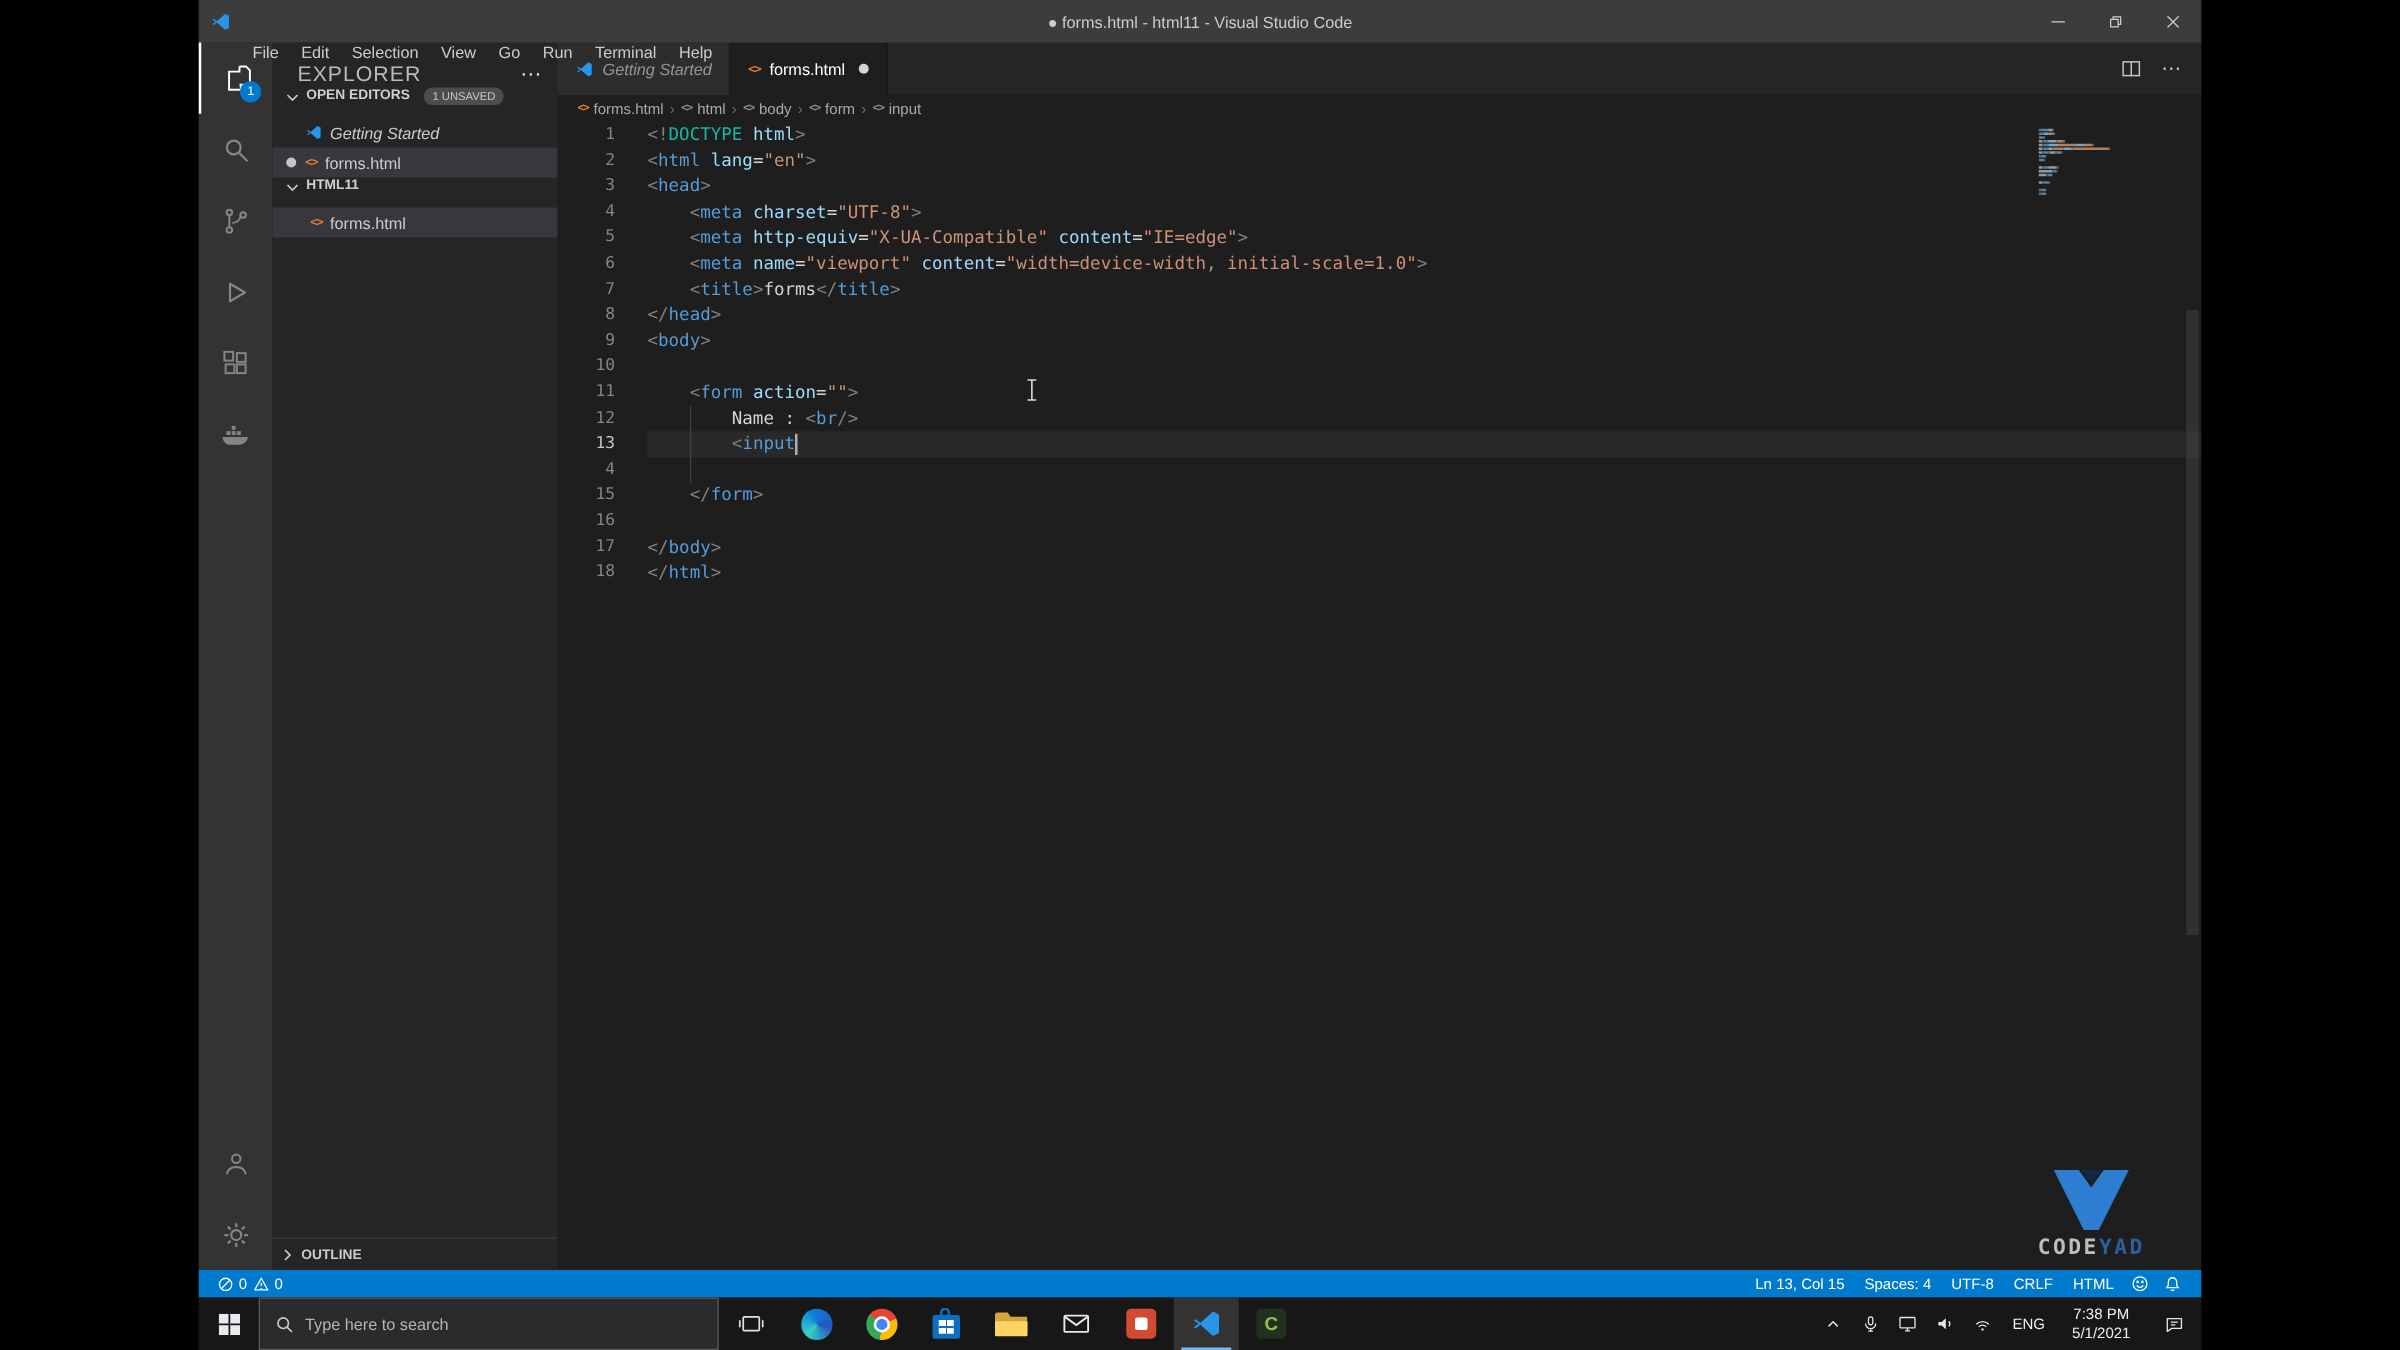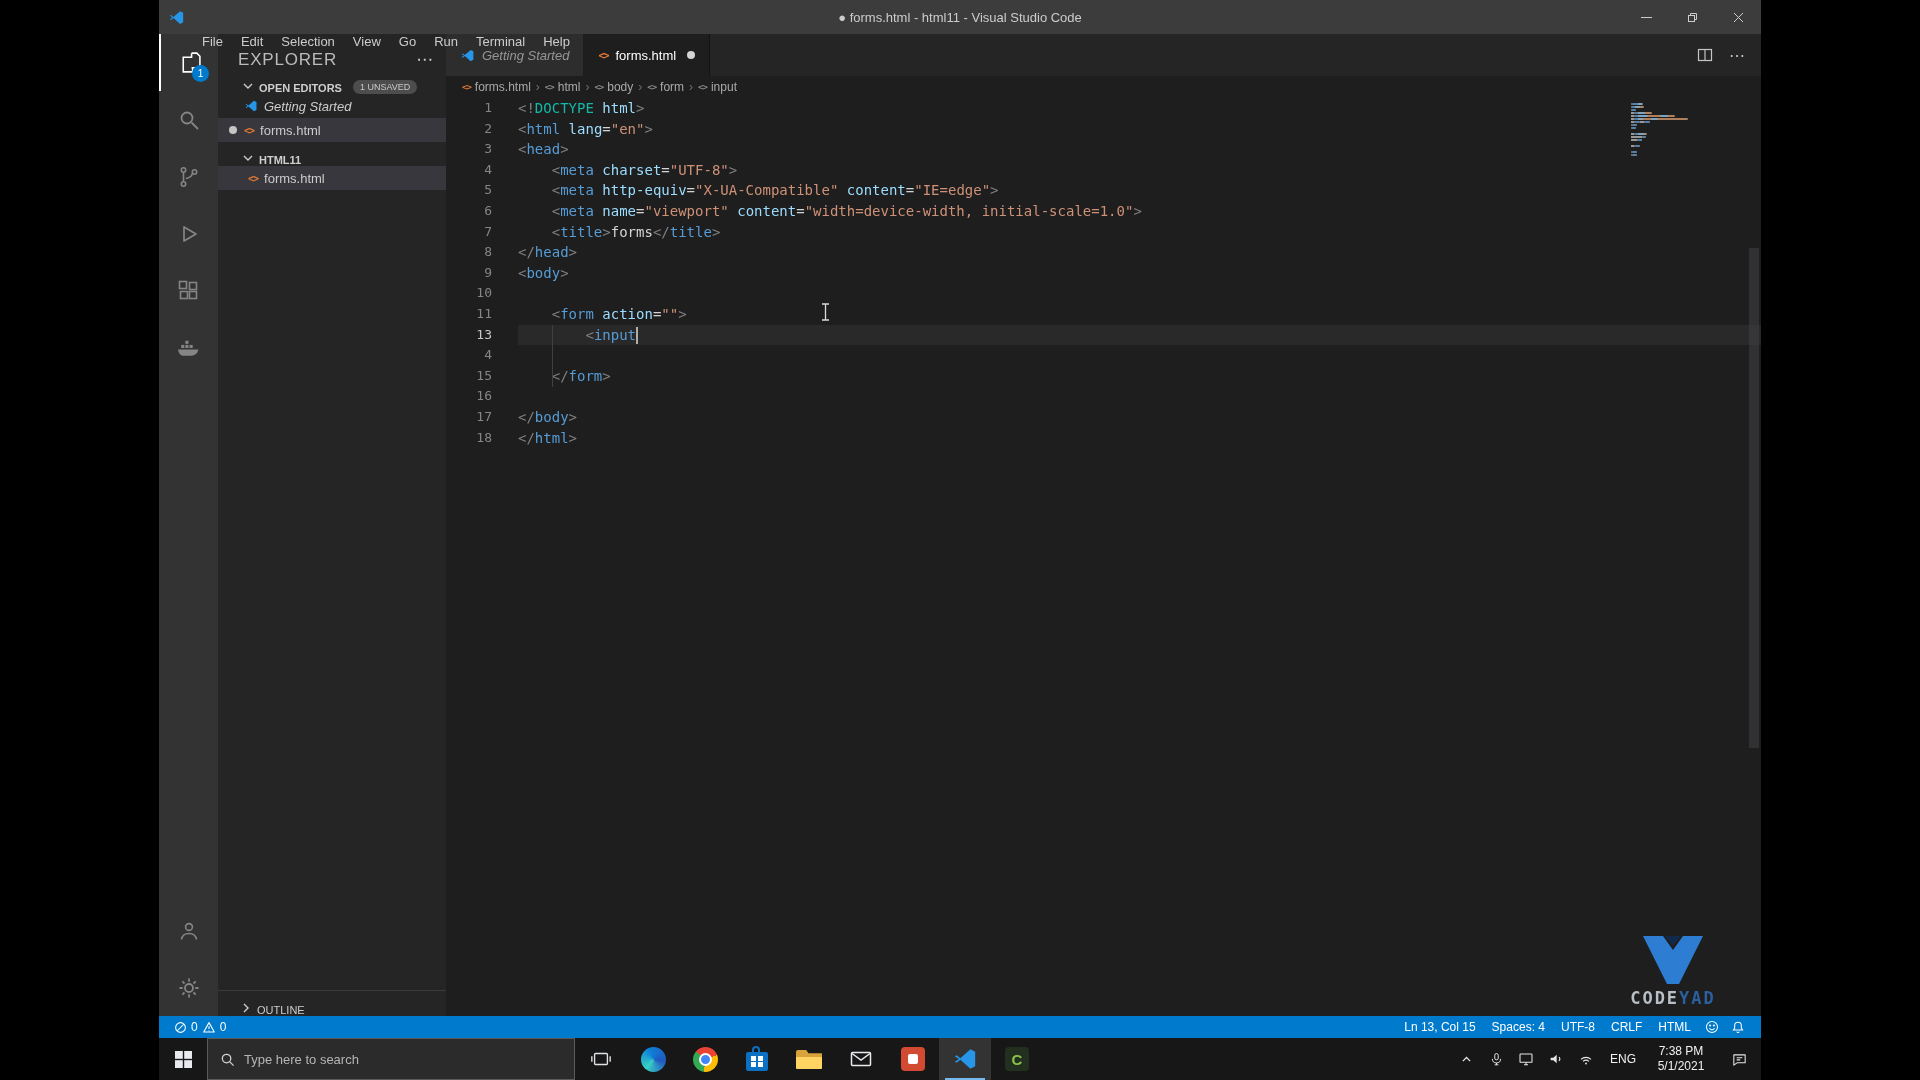--- a/index.html
+++ b/index.html
@@ -22,29 +22,29 @@
   .activitybar{width:59px;background:#333333;display:flex;flex-direction:column;align-items:stretch;flex:none;}
   .ab-item{height:57px;display:flex;align-items:center;justify-content:center;color:#858585;position:relative;box-sizing:border-box;}
   .ab-item.active{color:#ffffff;border-left:2px solid #ffffff;}
   .ab-badge{position:absolute;right:9px;bottom:9px;min-width:17px;height:17px;border-radius:50%;background:#007acc;color:#fff;font-size:10px;display:flex;align-items:center;justify-content:center;}
   .ab-bottom{margin-top:auto;}
 
   
   .sidebar{width:228px;background:#252526;color:#cccccc;display:flex;flex-direction:column;flex:none;min-height:0;}
   .sb-header{height:36px;display:flex;align-items:flex-end;padding:0 12px 0 20px;font-size:17px;letter-spacing:.8px;color:#bbbbbb;flex:none;}
   .sb-header .more{margin-left:auto;color:#cccccc;}
-  .sb-section{height:24px;display:flex;align-items:flex-end;font-size:11px;font-weight:700;color:#cfcfcf;padding-left:22px;gap:3px;flex:none;}
+  .sb-section{height:24px;display:flex;align-items:flex-start;font-size:11px;font-weight:700;color:#cfcfcf;padding-left:8px;gap:3px;flex:none;}
   .pill{background:#4d4d4d;color:#c8c8c8;border-radius:9px;font-size:9px;font-weight:400;padding:2px 7px;margin-left:8px;}
   .sb-item{height:24px;display:flex;align-items:center;font-size:13px;padding-left:26px;gap:6px;position:relative;flex:none;}
   .sb-item.selected{background:#37373d;}
   .sb-item .dirty{position:absolute;left:11px;width:8px;height:8px;border-radius:50%;background:#c5c5c5;}
   .sb-item.tree{padding-left:30px;}
   .italic{font-style:italic;}
   .html-ic{font:700 10px "DejaVu Sans Mono",monospace;color:#e37933;letter-spacing:-1px;}
-  .sb-outline{margin-top:auto;height:25px;border-top:1px solid #3c3c3c;display:flex;align-items:flex-end;font-size:11px;font-weight:400;padding-left:20px;gap:3px;flex:none;}
+  .sb-outline{margin-top:auto;height:25px;border-top:1px solid #3c3c3c;display:flex;align-items:center;font-size:11px;font-weight:700;padding-left:4px;gap:3px;flex:none;}
 
   
   .editor{flex:1;display:flex;flex-direction:column;min-width:0;background:#1e1e1e;}
   .tabbar{height:42px;background:#252526;display:flex;align-items:stretch;flex:none;}
   .tab{display:flex;align-items:center;gap:7px;padding:0 14px;font-size:13px;border-right:1px solid rgba(0,0,0,.35);}
   .tab.inactive{background:#2d2d2d;color:#969696;}
   .tab.active{background:#1e1e1e;color:#ffffff;}
   .dirty-dot{width:8px;height:8px;border-radius:50%;background:#d4d4d4;margin-left:4px;}
   .tab-actions{margin-left:auto;display:flex;align-items:center;gap:16px;padding-right:16px;color:#c5c5c5;}
   .breadcrumbs{height:22px;display:flex;align-items:center;font-size:12px;color:#a9a9a9;padding-left:16px;gap:4px;flex:none;}
@@ -343,20 +343,24 @@
                 <div class="lt"><span style="color: rgb(128, 128, 128);">&lt;</span><span style="color: rgb(86, 156, 214);">body</span><span style="color: rgb(128, 128, 128);">&gt;</span></div>
               </div>
               <div class="code-line">
                 <div class="ln">10</div>
                 <div class="lt"></div>
               </div>
               <div class="code-line">
                 <div class="ln">11</div>
                 <div class="lt"><span style="color: rgb(212, 212, 212);">    </span><span style="color: rgb(128, 128, 128);">&lt;</span><span style="color: rgb(86, 156, 214);">form</span><span style="color: rgb(212, 212, 212);"> </span><span style="color: rgb(156, 220, 254);">action</span><span style="color: rgb(212, 212, 212);">=</span><span style="color: rgb(206, 145, 120);">""</span><span style="color: rgb(128, 128, 128);">&gt;</span></div>
               </div>
+              <div class="code-line">
+                <div class="ln">12</div>
+                <div class="lt"><span style="color: rgb(212, 212, 212);">        Name : </span><span style="color: rgb(128, 128, 128);">&lt;</span><span style="color: rgb(86, 156, 214);">br</span><span style="color: rgb(128, 128, 128);">/&gt;</span></div>
+              </div>
               <div class="code-line current">
                 <div class="ln">13</div>
                 <div class="lt"><span style="color: rgb(212, 212, 212);">        </span><span style="color: rgb(128, 128, 128);">&lt;</span><span style="color: rgb(86, 156, 214);">input</span><div class="caret" style="left: calc(14ch);"></div></div>
               </div>
               <div class="code-line">
                 <div class="ln">4</div>
                 <div class="lt"></div>
               </div>
               <div class="code-line">
                 <div class="ln">15</div>

